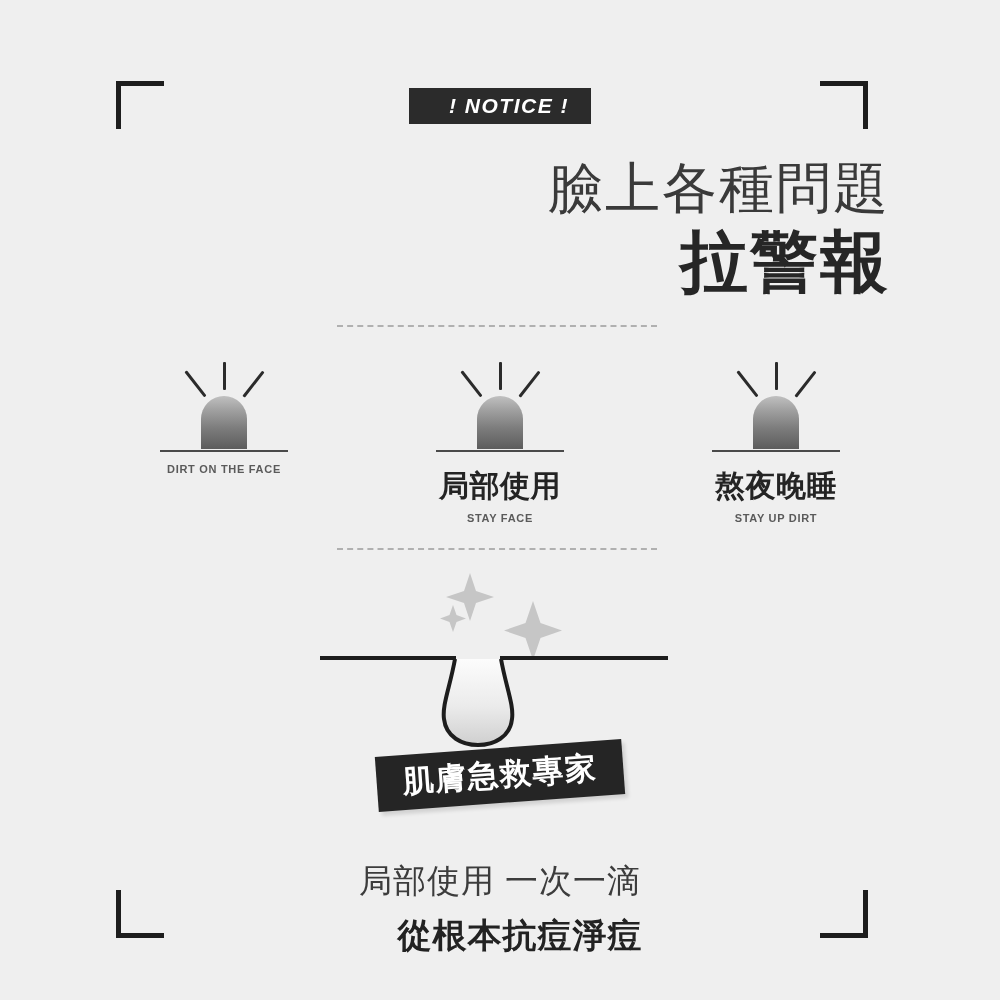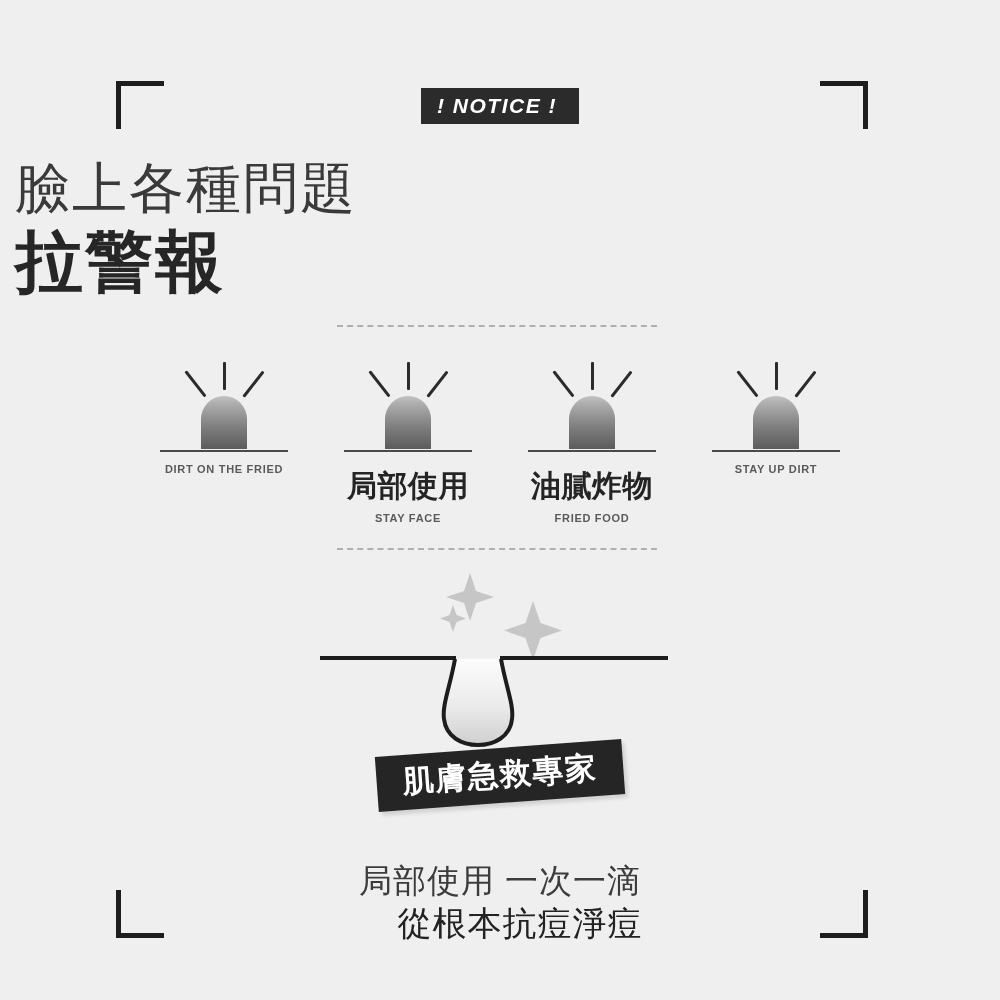--- a/index.html
+++ b/index.html
@@ -41,33 +41,32 @@
     position: absolute;
     left: 50%;
     transform: translateX(-50%);
     top: 88px;
     background: #2b2b2b;
     color: #ffffff;
     font-style: italic;
     font-weight: bold;
     font-size: 21px;
     letter-spacing: 1.5px;
-    padding: 7px 22px 8px 16px;
+    padding: 7px 22px 8px 40px;
     white-space: nowrap;
     line-height: 1;
   }
 
   
   .headline {
     position: absolute;
     left: 0;
     top: 158px;
     width: 890px;
-    text-align: left;
-    margin-left: 15px;
+    text-align: right;
   }
   .headline-line1 {
     font-size: 55px;
     font-weight: 500;
     letter-spacing: 2px;
     color: #3a3a3a;
     line-height: 1.1;
   }
   .headline-line2 {
     font-size: 68px;
@@ -205,25 +204,25 @@
   }
   .footer-line1 {
     font-size: 33px;
     font-weight: 400;
     letter-spacing: 1px;
     color: #3c3c3c;
     line-height: 1.25;
   }
   .footer-line2 {
     font-size: 34px;
-    font-weight: 400;
+    font-weight: 700;
     letter-spacing: 1px;
     color: #222222;
     line-height: 1.3;
-    margin-top: 0;
+    margin-top: 12px;
     padding-left: 40px;
   }
 </style>
 </head>
 <body>
 
 <div id="poster">
 
   <div class="corner corner-tl"></div>
   <div class="corner corner-tr"></div>
@@ -242,55 +241,45 @@
   <div class="siren-row">
 
     <div class="siren-cell">
       <div class="siren-art">
         <div class="ray ray-left"></div>
         <div class="ray ray-mid"></div>
         <div class="ray ray-right"></div>
         <div class="dome"></div>
         <div class="baseline"></div>
       </div>
-      <div class="siren-sub">DIRT ON THE FRIED</div>
+      <div class="siren-sub">DIRT ON THE FACE</div>
     </div>
 
     <div class="siren-cell">
       <div class="siren-art">
         <div class="ray ray-left"></div>
         <div class="ray ray-mid"></div>
         <div class="ray ray-right"></div>
         <div class="dome"></div>
         <div class="baseline"></div>
       </div>
       <div class="siren-title">局部使用</div>
       <div class="siren-sub">STAY FACE</div>
     </div>
 
+
     <div class="siren-cell">
       <div class="siren-art">
         <div class="ray ray-left"></div>
         <div class="ray ray-mid"></div>
         <div class="ray ray-right"></div>
         <div class="dome"></div>
         <div class="baseline"></div>
       </div>
-      <div class="siren-title">油膩炸物</div>
-      <div class="siren-sub">FRIED FOOD</div>
-    </div>
-
-    <div class="siren-cell">
-      <div class="siren-art">
-        <div class="ray ray-left"></div>
-        <div class="ray ray-mid"></div>
-        <div class="ray ray-right"></div>
-        <div class="dome"></div>
-        <div class="baseline"></div>
-      </div>
+      <div class="siren-title">熬夜晚睡</div>
       <div class="siren-sub">STAY UP DIRT</div>
     </div>
 
   </div>
 
   <div class="divider divider-bottom"></div>
 
   <div class="pore-wrap">
     <svg width="400" height="190" viewBox="0 0 400 190">
       <defs>

